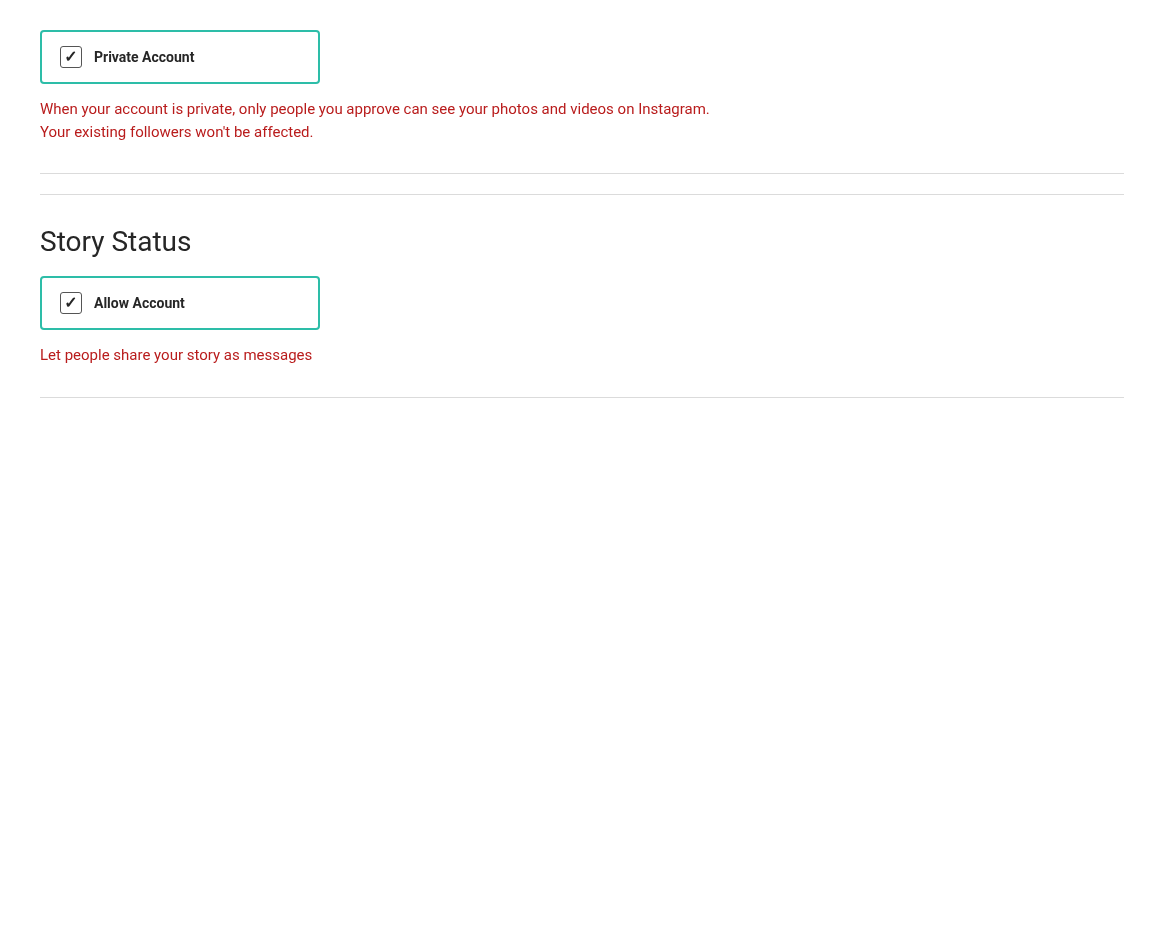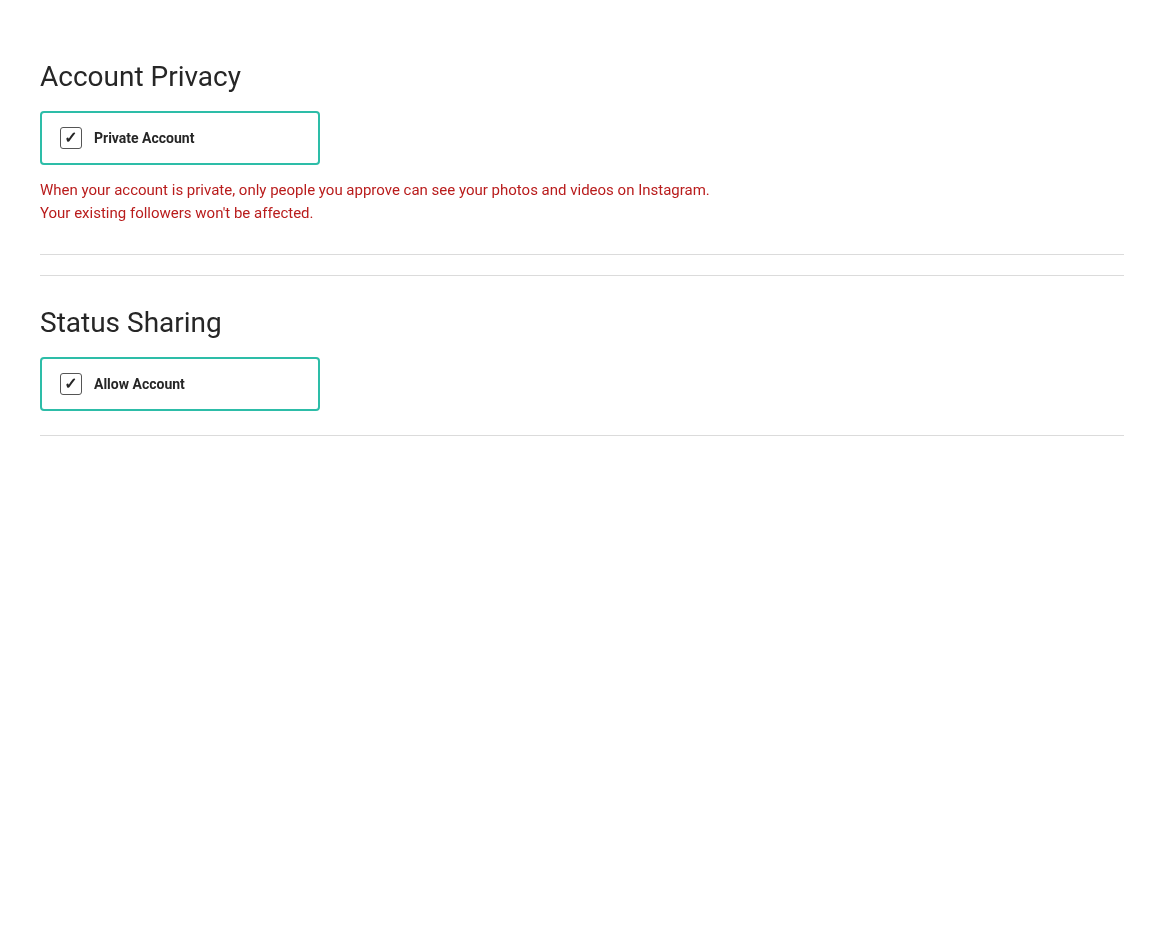--- a/index.html
+++ b/index.html
@@ -83,21 +83,20 @@
     .divider {
       border: none;
       border-top: 1px solid #dbdbdb;
       margin: 10px 0 20px 0;
     }
   </style>
 </head>
 <body>
 
 <div class="section">
-  <h2 class="section-title">Account Privacy</h2>
 
   <label class="checkbox-row">
     <div class="checkbox-box checked">
       <span class="checkmark">✓</span>
     </div>
     <span class="checkbox-label">Private Account</span>
   </label>
 
   <p class="description-text">When your account is private, only people you approve can see your photos and videos on Instagram. Your existing followers won't be affected.</p>
 </div>
@@ -105,24 +104,25 @@
 <hr class="divider">
 
 <div class="section">
 
 
 </div>
 
 <hr class="divider">
 
 <div class="section">
-  <h2 class="section-title">Status Sharing</h2>
+  <h2 class="section-title">Story Status</h2>
 
   <label class="checkbox-row">
     <div class="checkbox-box checked">
       <span class="checkmark">✓</span>
     </div>
     <span class="checkbox-label">Allow Account</span>
   </label>
 
+  <p class="description-text">Let people share your story as messages</p>
 </div>
 
 <hr class="divider">
 
 </body></html>

